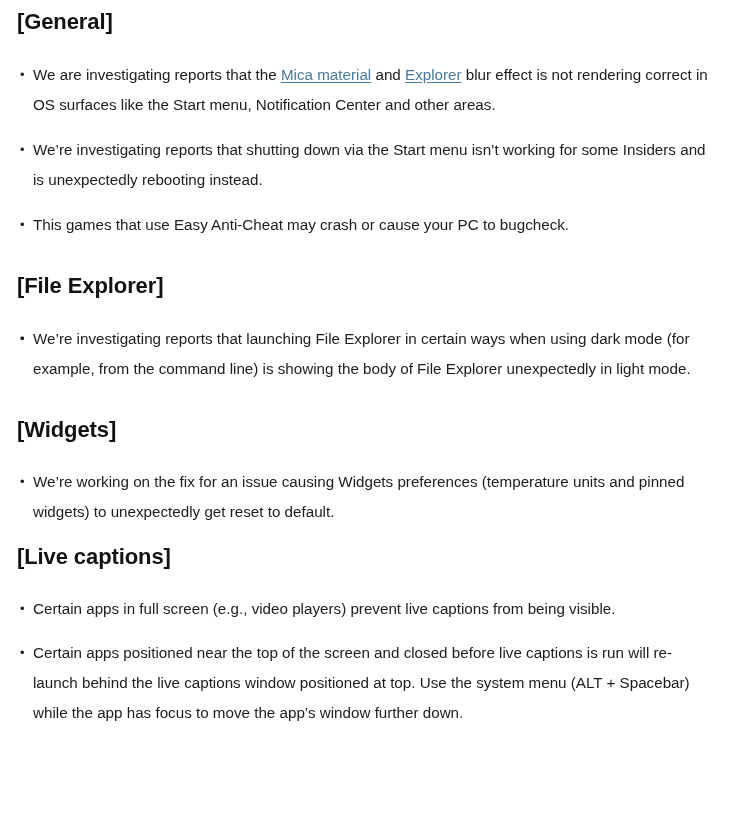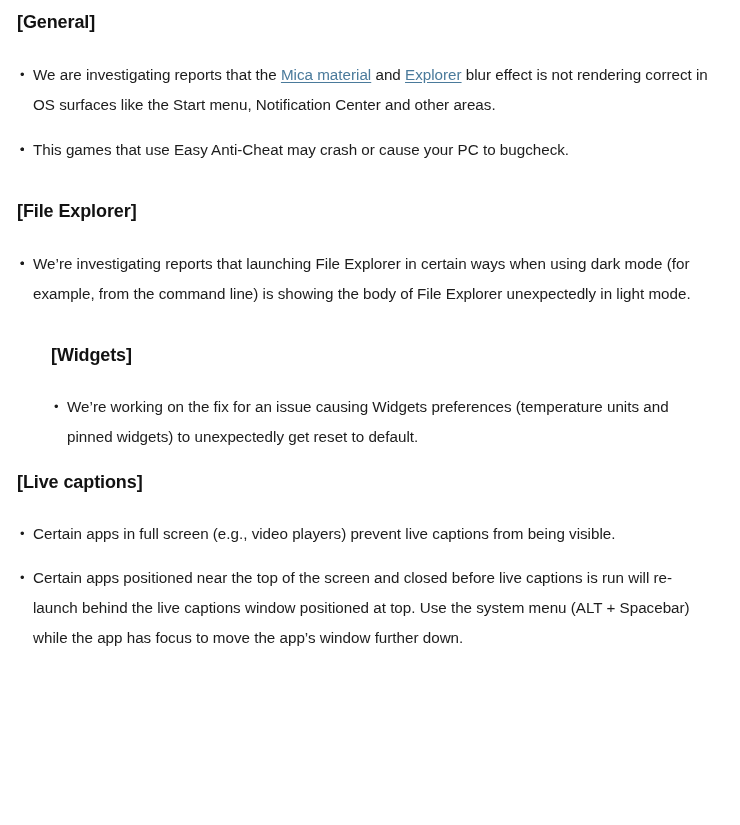--- a/index.html
+++ b/index.html
@@ -19,21 +19,21 @@
     position: relative;
     width: 740px;
     height: 825px;
     padding: 0;
     box-sizing: border-box;
   }
   .section {
     margin: 0;
   }
   h2.section-heading {
-    font-size: 18px;
+    font-size: 22px;
     font-weight: 600;
     line-height: 28px;
     letter-spacing: -0.1px;
     color: #121212;
     margin: 0;
     padding: 0 0 0 17px;
   }
   ul.bullet-list {
     list-style: none;
     margin: 0;
@@ -63,41 +63,42 @@
   }
   
   .sec-general           { padding-top: 8px; }
   .sec-general .bullet-list   { margin-top: 24px; }
   .sec-general li + li        { margin-top: 15px; }
 
   .sec-file-explorer          { margin-top: 32px; }
   .sec-file-explorer .bullet-list { margin-top: 24px; }
   .sec-file-explorer li + li      { margin-top: 15px; }
 
-  .sec-widgets                { margin-top: 32px; padding-left: 34px; }
+  .sec-widgets                { margin-top: 32px; }
   .sec-widgets .bullet-list   { margin-top: 23px; }
 
   .sec-live-captions          { margin-top: 16px; }
   .sec-live-captions .bullet-list { margin-top: 23px; }
   .sec-live-captions li + li      { margin-top: 14px; }
 </style>
 </head>
 <body>
 
 <div class="page">
 
   <section class="section sec-general">
     <h2 class="section-heading">[General]</h2>
     <ul class="bullet-list">
       <li class="bullet-item">
         <span class="bullet-marker">•</span>
         <span>We are investigating reports that the </span><a class="inline-link" href="#">Mica material</a><span> and </span><a class="inline-link" href="#">Explorer</a><span> blur effect is not rendering correct in OS surfaces like the Start menu, Notification Center and other areas.</span>
       </li>
       <li class="bullet-item">
         <span class="bullet-marker">•</span>
+        <span>We’re investigating reports that shutting down via the Start menu isn’t working for some Insiders and is unexpectedly rebooting instead.</span>
       </li>
       <li class="bullet-item">
         <span class="bullet-marker">•</span>
         <span>This games that use Easy Anti-Cheat may crash or cause your PC to bugcheck.</span>
       </li>
     </ul>
   </section>
 
   <section class="section sec-file-explorer">
     <h2 class="section-heading">[File Explorer]</h2>

